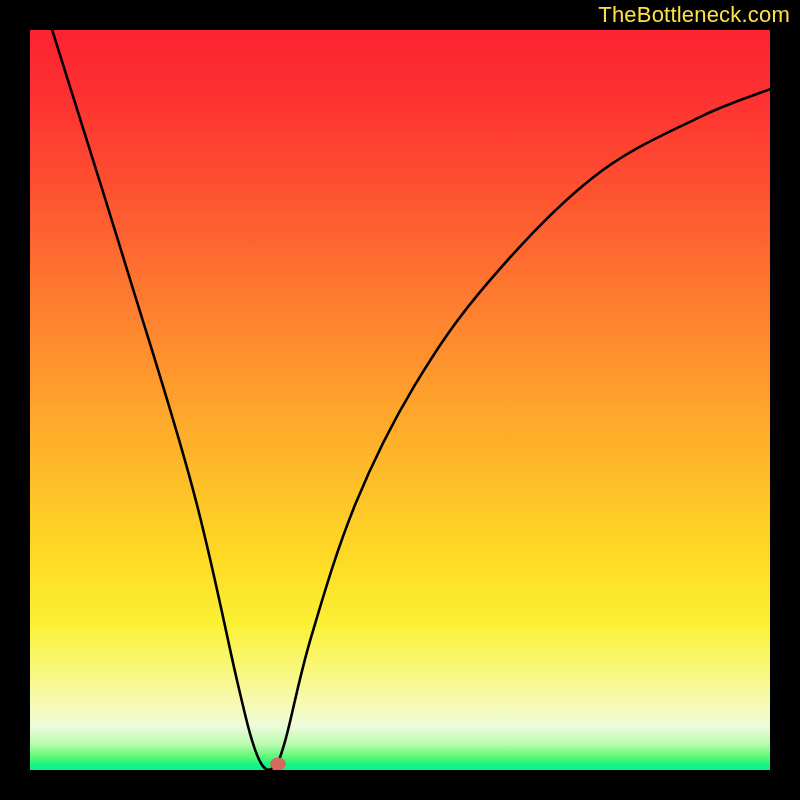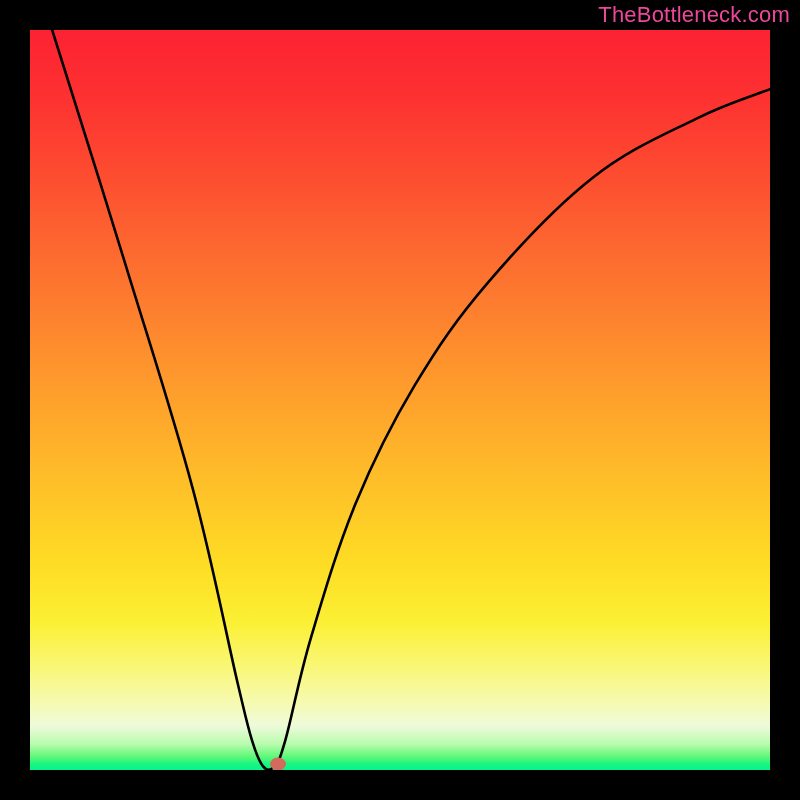--- a/index.html
+++ b/index.html
@@ -14,21 +14,21 @@
   .frame {
     position: relative;
     width: 800px;
     height: 800px;
     background: #000;
   }
   .watermark {
     position: absolute;
     top: 2px;
     right: 10px;
-    color: #ec4899;
+    color: #fde047;
     font-size: 22px;
     font-weight: 500;
     letter-spacing: 0.2px;
     z-index: 5;
   }
   .plot-area {
     position: absolute;
     left: 30px;
     top: 30px;
     width: 740px;

